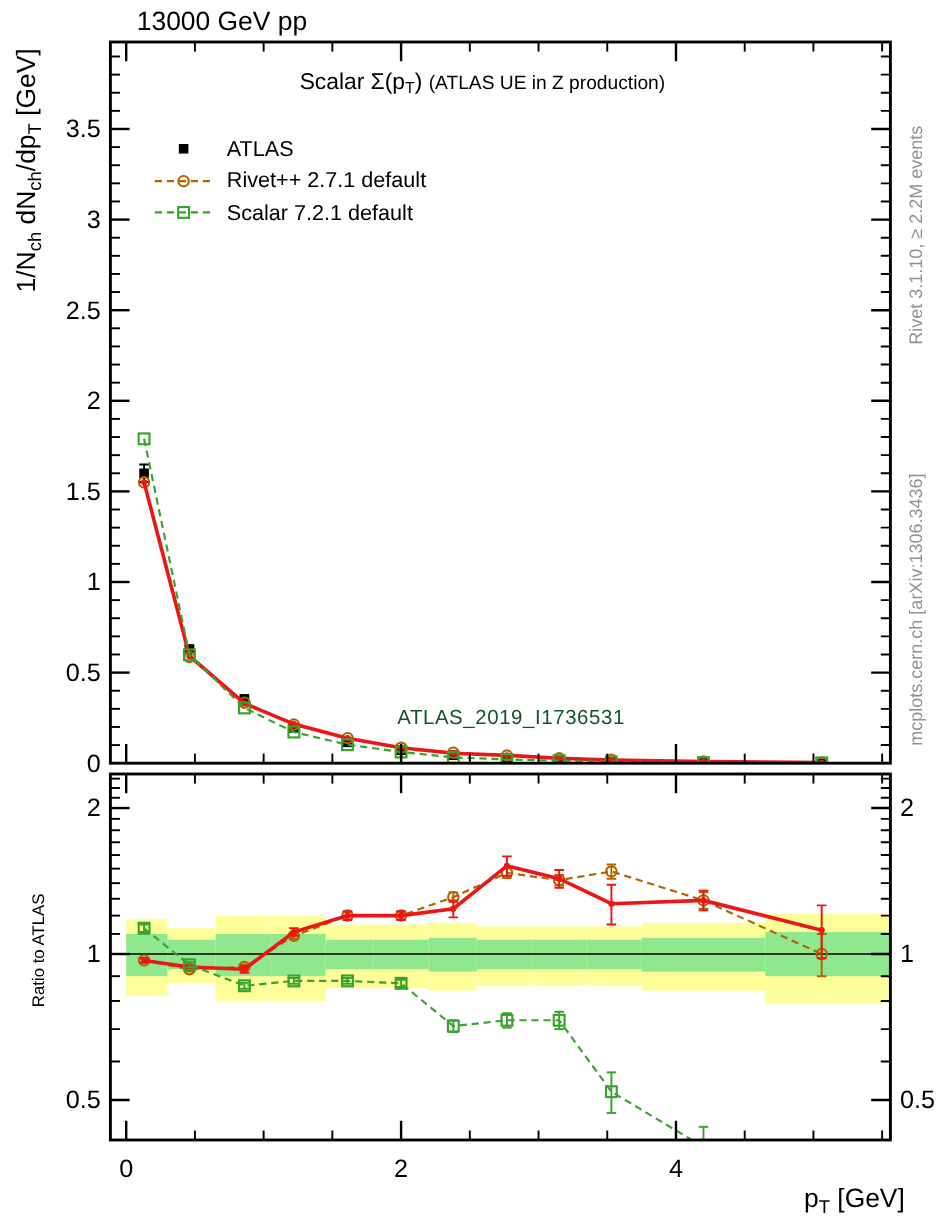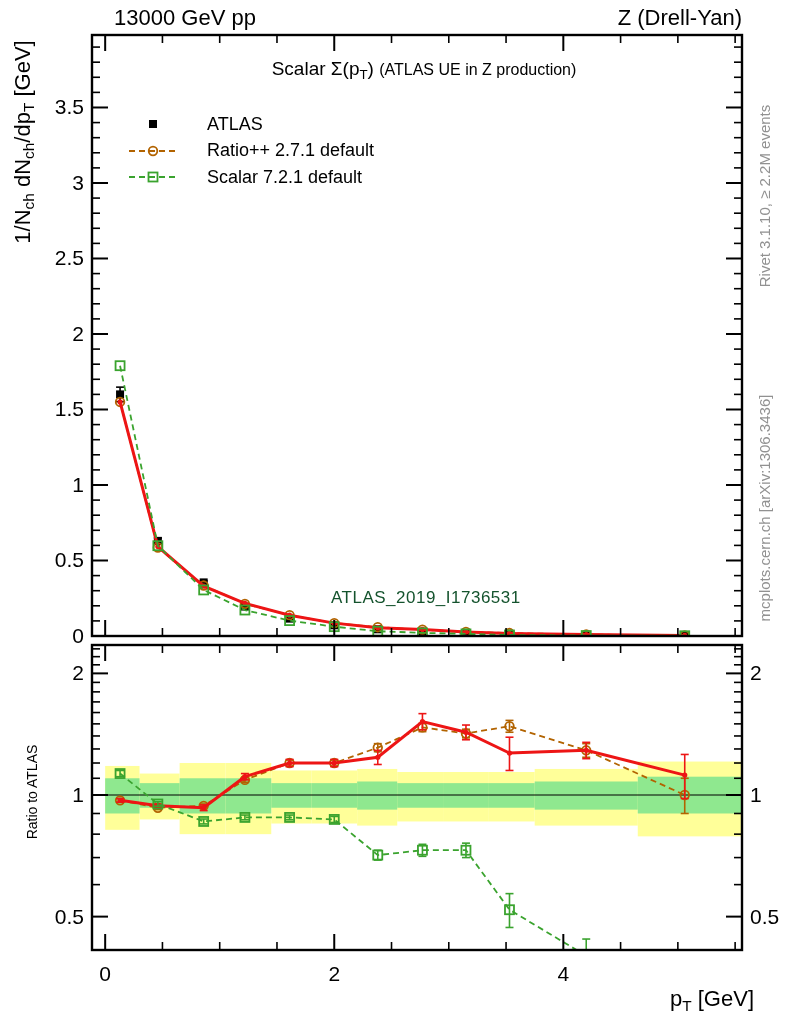--- a/index.html
+++ b/index.html
@@ -2,35 +2,35 @@
 <html><head>
 <meta charset="utf-8">
 <style>
   html,body{margin:0;padding:0;background:#fff;}
   #page{position:relative;width:786px;height:1024px;background:#fff;overflow:hidden;
         font-family:"Liberation Sans","DejaVu Sans",sans-serif;color:#000;}
   #plot-svg{position:absolute;left:0;top:0;}
   .txt{position:absolute;white-space:nowrap;}
   #header-left{left:104px;top:5px;font-size:22px;margin-left:10px;}
   #header-right{right:44px;top:5px;font-size:22px;}
-  #plot-title{left:424px;top:58px;transform:translateX(-50%);font-size:19px;}
+  #plot-title{left:402px;top:58px;transform:translateX(-50%);font-size:19px;}
   #plot-title .paren{font-size:16px;}
   .sub{font-size:70%;vertical-align:-25%;}
   #y-title{left:24px;top:142px;transform:translate(-50%,-50%) rotate(-90deg);font-size:22px;}
   #x-title{right:32px;top:986px;font-size:22px;}
   #ratio-title{left:32px;top:792px;transform:translate(-50%,-50%) rotate(-90deg);font-size:14px;}
   #rivet-text{left:764px;top:196px;transform:translate(-50%,-50%) rotate(-90deg);
               font-size:15px;color:#919191;}
   #mcplots-text{left:764px;top:508px;transform:translate(-50%,-50%) rotate(-90deg);
               font-size:15px;color:#919191;}
   #watermark{left:331px;top:588px;font-size:17px;color:#14532d;letter-spacing:0.5px;}
   #legend{position:absolute;left:127px;top:111px;}
   .legend-row{display:flex;align-items:center;height:26.5px;}
   .legend-sample{width:52px;height:22px;flex:0 0 52px;}
-  .legend-label{margin-left:28px;font-size:18px;}
+  .legend-label{margin-left:10px;font-size:18px;}
 </style>
 </head>
 <body>
 
 <div id="page">
   <svg id="plot-svg" width="786" height="1024">
       <defs>
         <clipPath id="clipMain">
           <rect x="92" y="35" width="650" height="601"></rect>
         </clipPath>
@@ -494,21 +494,20 @@
         <text x="750" y="802" text-anchor="start" font-size="21" fill="#000" font-family="&quot;Liberation Sans&quot;,&quot;DejaVu Sans&quot;,sans-serif">1</text>
         <text x="84" y="680.3838817517516" text-anchor="end" font-size="21" fill="#000" font-family="&quot;Liberation Sans&quot;,&quot;DejaVu Sans&quot;,sans-serif">2</text>
         <text x="750" y="680.3838817517516" text-anchor="start" font-size="21" fill="#000" font-family="&quot;Liberation Sans&quot;,&quot;DejaVu Sans&quot;,sans-serif">2</text>
         <text x="105.17180616740089" y="981" text-anchor="middle" font-size="21" fill="#000" font-family="&quot;Liberation Sans&quot;,&quot;DejaVu Sans&quot;,sans-serif">0</text>
         <text x="334.24669603524234" y="981" text-anchor="middle" font-size="21" fill="#000" font-family="&quot;Liberation Sans&quot;,&quot;DejaVu Sans&quot;,sans-serif">2</text>
         <text x="563.3215859030837" y="981" text-anchor="middle" font-size="21" fill="#000" font-family="&quot;Liberation Sans&quot;,&quot;DejaVu Sans&quot;,sans-serif">4</text>
       </g>
     </svg>
 
   <div class="txt" id="header-left">13000 GeV pp</div>
-  <div class="txt" id="header-right">Z (Drell-Yan)</div>
 
   <div class="txt" id="plot-title"><span>Scalar Σ(p</span><span class="sub">T</span><span>) </span><span class="paren">(ATLAS UE in Z production)</span></div>
 
   <div class="txt" id="y-title"><span>1/N</span><span class="sub">ch</span><span> dN</span><span class="sub">ch</span><span>/dp</span><span class="sub">T</span><span> [GeV]</span></div>
 
   <div class="txt" id="x-title"><span>p</span><span class="sub">T</span><span> [GeV]</span></div>
 
   <div class="txt" id="ratio-title">Ratio to ATLAS</div>
 
   <div class="txt" id="rivet-text">Rivet 3.1.10, ≥ 2.2M events</div>
@@ -524,21 +523,21 @@
         </svg>
         <span class="legend-label">ATLAS</span>
       </div>
       <div class="legend-row">
         <svg width="52" height="22" class="legend-sample">
           <line fill="none" stroke="#b26300" stroke-width="1.8" stroke-dasharray="6 4" x1="2" y1="11" x2="50" y2="11"></line>
           <g>
             <circle cx="26" cy="11" r="4.3" fill="none" stroke="#b26300" stroke-width="1.8"></circle>
           </g>
         </svg>
-        <span class="legend-label">Ratio++ 2.7.1 default</span>
+        <span class="legend-label">Rivet++ 2.7.1 default</span>
       </div>
       <div class="legend-row">
         <svg width="52" height="22" class="legend-sample">
           <line fill="none" stroke="#3aa32e" stroke-width="1.8" stroke-dasharray="6 4" x1="2" y1="11" x2="50" y2="11"></line>
           <g>
             <rect x="21.5" y="6.5" width="9" height="9" fill="none" stroke="#3aa32e" stroke-width="1.8"></rect>
           </g>
         </svg>
         <span class="legend-label">Scalar 7.2.1 default</span>
       </div>

